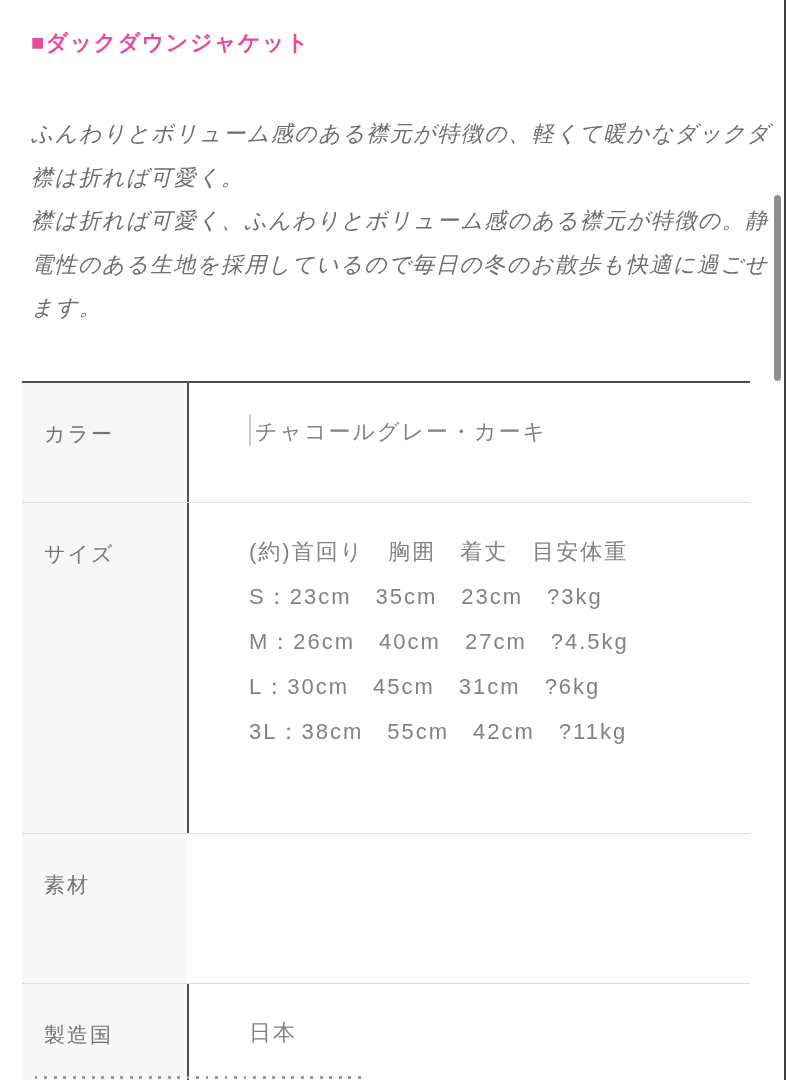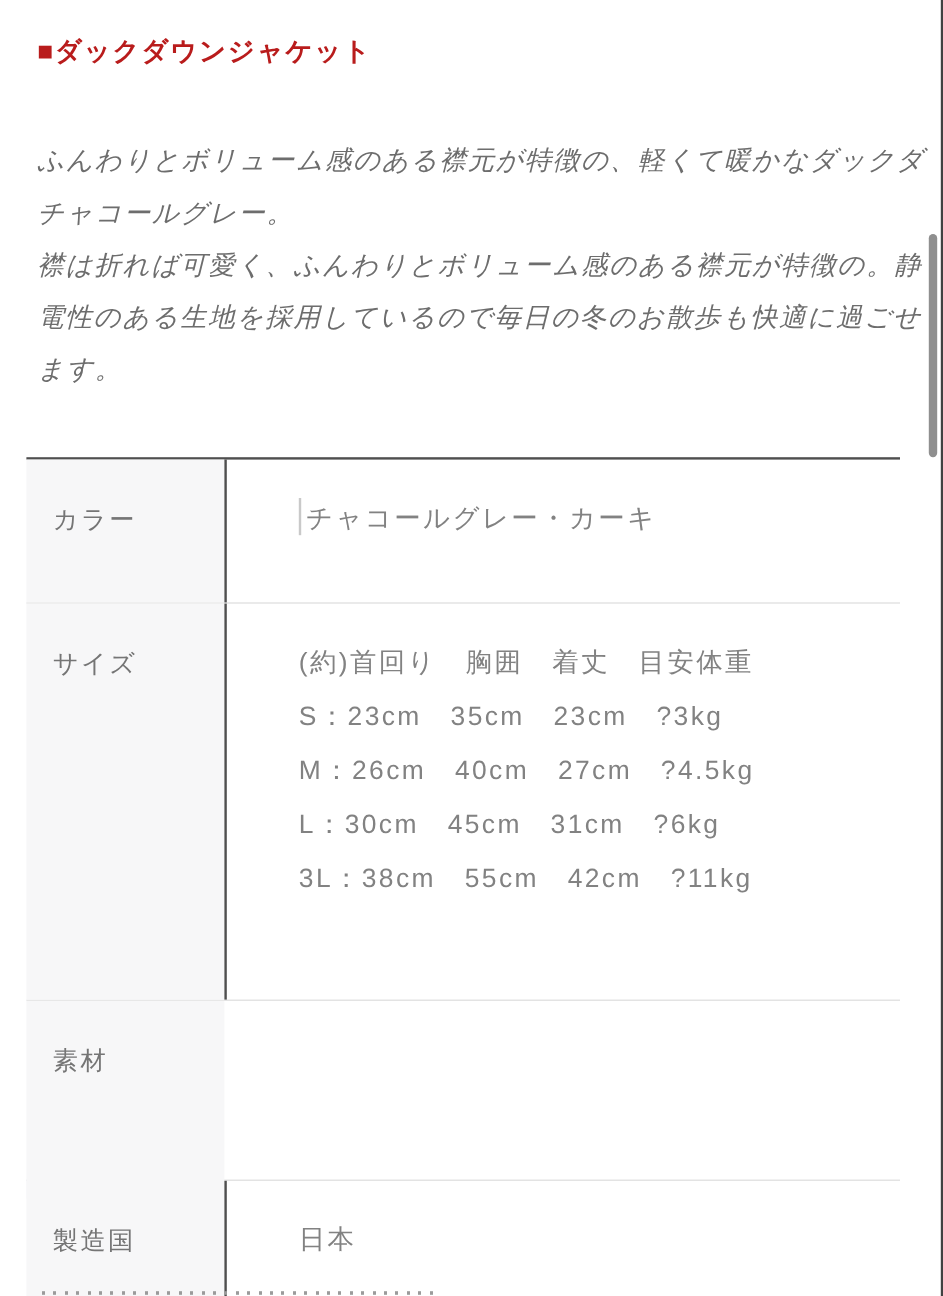--- a/index.html
+++ b/index.html
@@ -13,21 +13,21 @@
     position: relative;
     width: 786px; height: 1080px;
     background: #ffffff;
     overflow: hidden;
   }
   .title {
     position: absolute;
     left: 31px; top: 28px;
     font-size: 22px;
     font-weight: bold;
-    color: #b91c1c;
+    color: #ec4899;
     letter-spacing: 1.5px;
     white-space: nowrap;
   }
   .desc {
     position: absolute;
     left: 31px; top: 112px;
     width: 740px;
     color: #6d6d6d;
     font-size: 22px;
     letter-spacing: 1.5px;
@@ -42,21 +42,21 @@
     position: absolute;
     left: 22px; top: 381px;
     width: 728px;
     border-top: 2px solid #4f4f4f;
     border-bottom: 2px solid #4f4f4f;
   }
   .spec-row { display: flex; }
   .spec-row.sep { border-bottom: 1px solid #dcdcdc; }
   .row-color   { height: 120px; }
   .row-size    { height: 331px; }
-  .row-material{ height: 150px; flex-direction: column; }
+  .row-material{ height: 150px; }
   .row-country { height: 105px; justify-content: space-between; }
   .cell-label {
     width: 165px;
     flex: 0 0 165px;
     background: #f7f7f8;
     padding: 28px 0 0 22px;
     color: #757575;
     font-size: 21px;
     line-height: 45px;
     letter-spacing: 2px;
@@ -105,21 +105,21 @@
 </style>
 </head>
 <body>
 
 <div class="page">
 
   <div class="title">■ダックダウンジャケット</div>
 
   <div class="desc">
     <div class="line">ふんわりとボリューム感のある襟元が特徴の、軽くて暖かなダックダ</div>
-    <div class="line">チャコールグレー。</div>
+    <div class="line">襟は折れば可愛く。</div>
     <div class="line">襟は折れば可愛く、ふんわりとボリューム感のある襟元が特徴の。静</div>
     <div class="line">電性のある生地を採用しているので毎日の冬のお散歩も快適に過ごせ</div>
     <div class="line">ます。</div>
   </div>
 
   <div class="spec-table">
 
     <div class="spec-row row-color sep">
       <div class="cell-label">カラー</div>
       <div class="cell-value">

